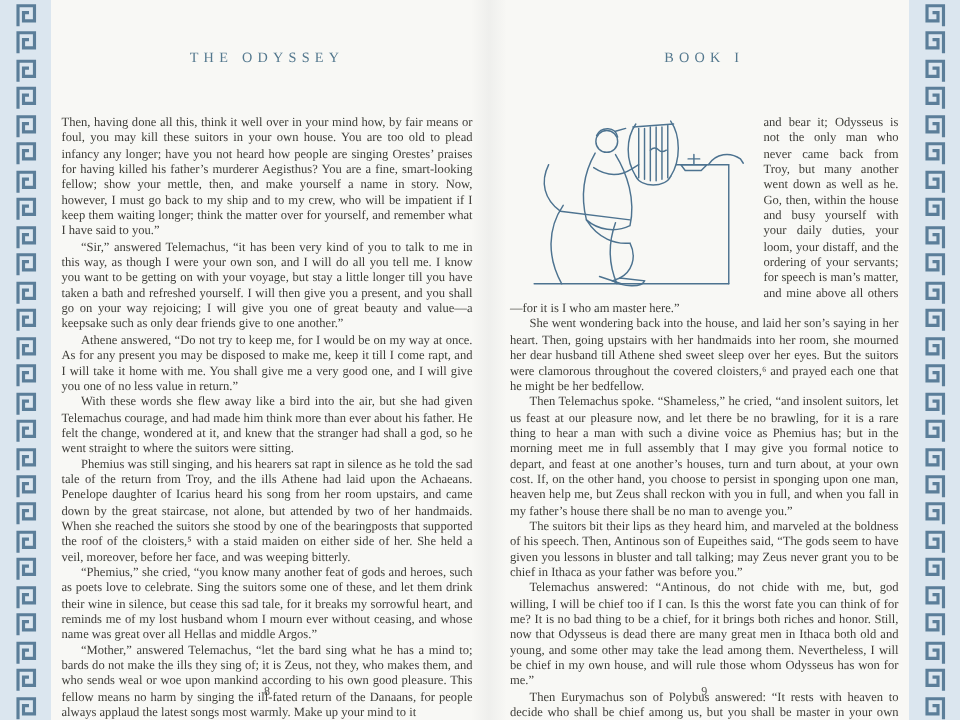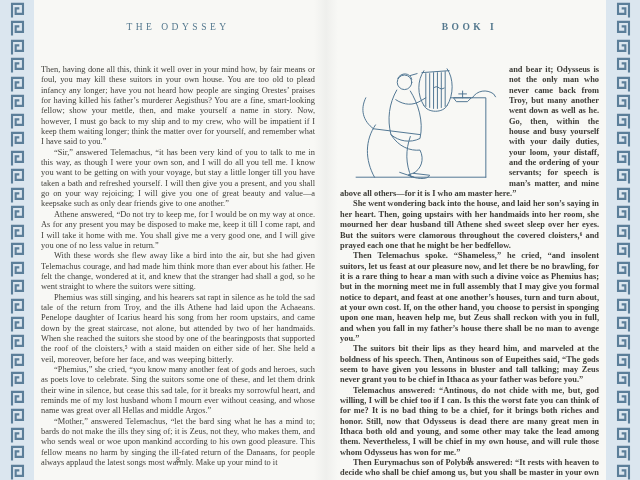--- a/index.html
+++ b/index.html
@@ -40,26 +40,26 @@
     top: 0;
     width: 24px;
     height: 480px;
     background: linear-gradient(to right, rgba(60,70,80,0) 0%, rgba(60,70,80,0.05) 50%, rgba(60,70,80,0) 100%);
     pointer-events: none;
   }
 
   
   .page {
     position: absolute;
-    top: 22px;
+    top: 34px;
     bottom: 0;
     box-sizing: border-box;
   }
   .page.left-page  { left: 41px;  width: 274px; }
-  .page.right-page { left: 340px; width: 259px; font-weight: bold; }
+  .page.right-page { left: 340px; width: 259px; }
 
   .running-head {
     text-align: center;
     font-size: 9.5px;
     letter-spacing: 3.5px;
     color: var(--header_text, #54788e);
     margin-bottom: 13px;
     white-space: nowrap;
   }
 

